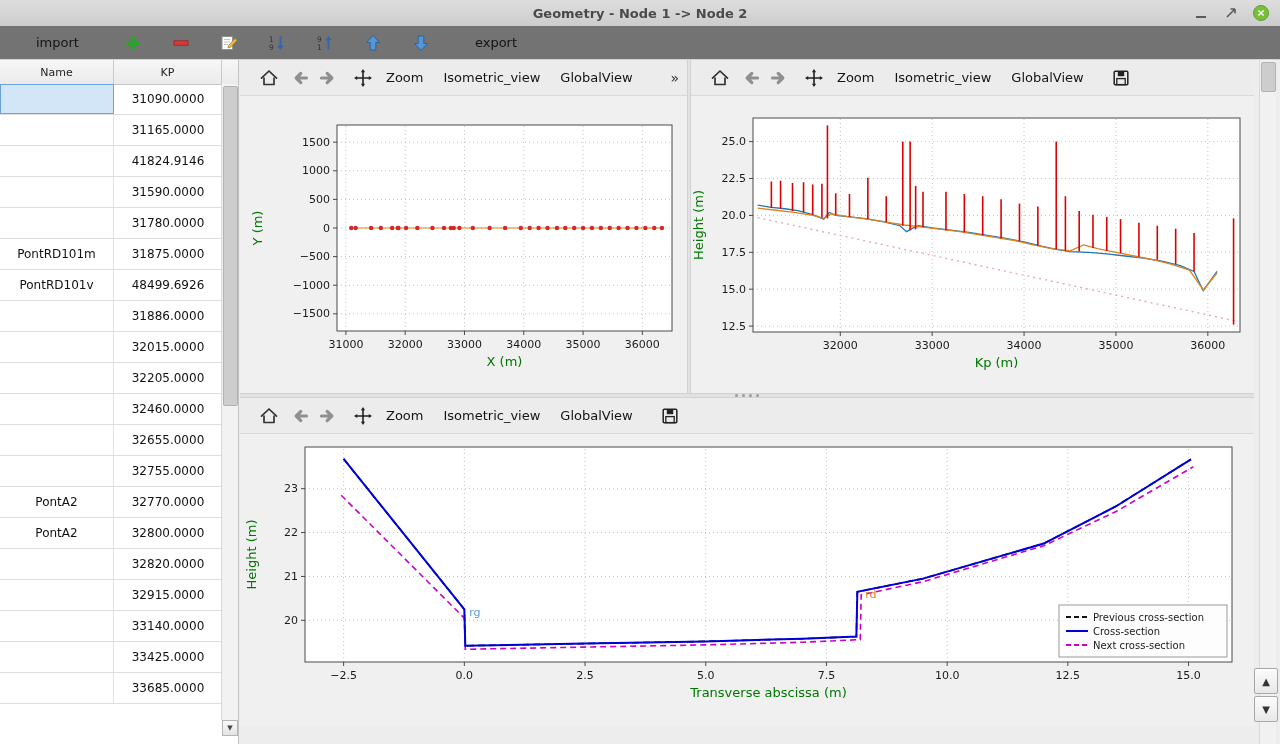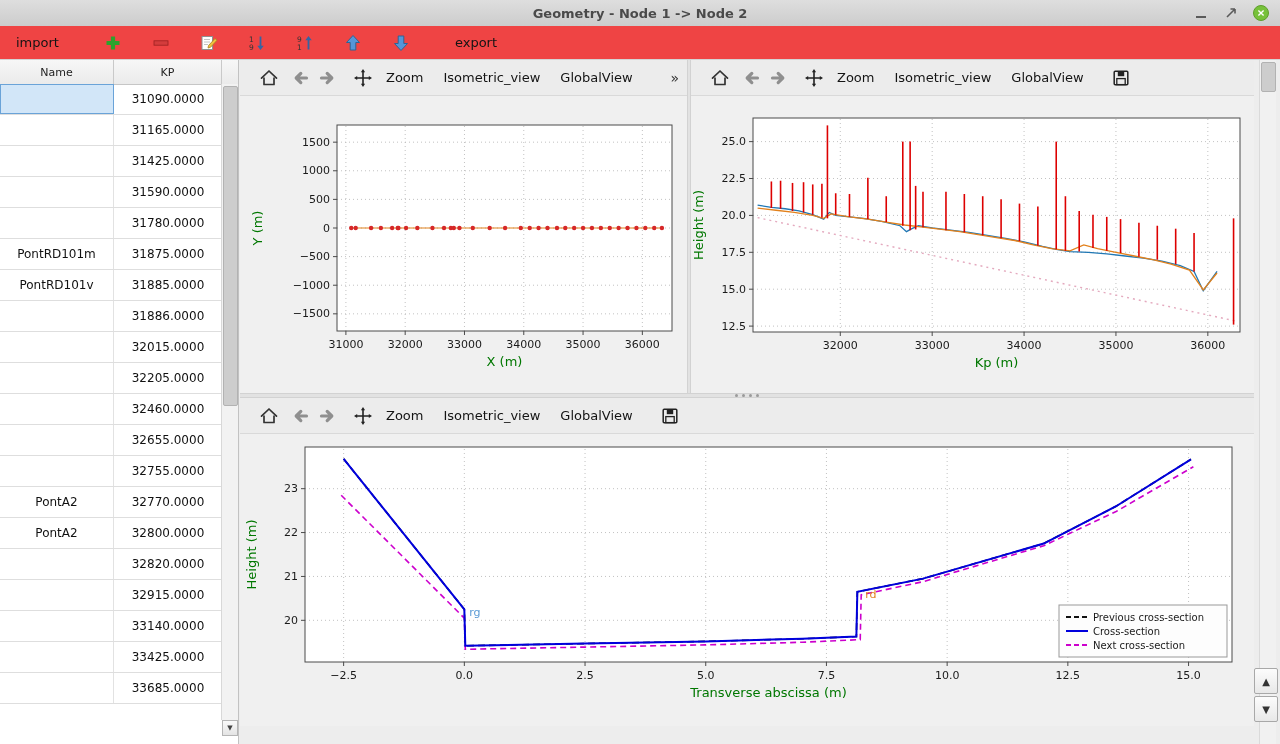--- a/index.html
+++ b/index.html
@@ -6,22 +6,22 @@
   body{width:1280px;height:744px;position:relative;overflow:hidden;background:#ededed;
        font-family:"DejaVu Sans",sans-serif;-webkit-font-smoothing:antialiased}
   
   .titlebar{position:absolute;left:0;top:0;width:1280px;height:26px;
             background:linear-gradient(#dedede,#cccccc);border-bottom:1px solid #b7b7b7;
             display:flex;align-items:center;justify-content:center}
   .title{font-size:13px;font-weight:bold;color:#4a4a4a}
   .win-controls{position:absolute;right:10px;top:0;height:26px;display:flex;align-items:center;gap:12px}
   .winbtn{display:flex;align-items:center;justify-content:center;width:18px;height:18px;cursor:default}
   
-  .main-toolbar{position:absolute;left:0;top:26px;width:1280px;height:34px;background:#ef4444;
-                border-bottom:1px solid #d4d4d4;display:flex;align-items:center;padding-left:8px;gap:24px;box-sizing:border-box}
+  .main-toolbar{position:absolute;left:0;top:26px;width:1280px;height:34px;background:#737373;
+                border-bottom:1px solid #d4d4d4;display:flex;align-items:center;padding-left:28px;gap:24px;box-sizing:border-box}
   .tb-text{font-size:13px;color:#141414;background:none;border:none;padding:4px 8px;font-family:inherit}
   .tb-icon{width:24px;height:24px;display:flex;align-items:center;justify-content:center;border-radius:3px}
   .gap-r{margin-right:10px}.gap-l{margin-left:10px}
   
   .left-panel{position:absolute;left:0;top:60px;width:239px;height:684px;background:#ffffff;border-right:1px solid #c2c2c2;box-sizing:border-box}
   .tbl-header{display:flex;height:24px;background:linear-gradient(#f7f7f7,#ebebeb);border-bottom:1px solid #c6c6c6}
   .th{font-size:11px;color:#222;display:flex;align-items:center;justify-content:center;border-right:1px solid #c9c9c9;box-sizing:border-box}
   .th-name{width:114px}.th-kp{width:108px}
   .tbl-body{position:absolute;left:0;top:24px;width:222px}
   .tbl-row{display:flex;height:30px;border-bottom:1px solid #dedede}
@@ -136,37 +136,37 @@
       <div class="tbl-row">
         <div class="cell name-cell selected"></div>
         <div class="cell kp-cell">31090.0000</div>
       </div>
       <div class="tbl-row">
         <div class="cell name-cell"></div>
         <div class="cell kp-cell">31165.0000</div>
       </div>
       <div class="tbl-row">
         <div class="cell name-cell"></div>
-        <div class="cell kp-cell">31425.0000</div>
+        <div class="cell kp-cell">41824.9146</div>
       </div>
       <div class="tbl-row">
         <div class="cell name-cell"></div>
         <div class="cell kp-cell">31590.0000</div>
       </div>
       <div class="tbl-row">
         <div class="cell name-cell"></div>
         <div class="cell kp-cell">31780.0000</div>
       </div>
       <div class="tbl-row">
         <div class="cell name-cell">PontRD101m</div>
         <div class="cell kp-cell">31875.0000</div>
       </div>
       <div class="tbl-row">
         <div class="cell name-cell">PontRD101v</div>
-        <div class="cell kp-cell">31885.0000</div>
+        <div class="cell kp-cell">48499.6926</div>
       </div>
       <div class="tbl-row">
         <div class="cell name-cell"></div>
         <div class="cell kp-cell">31886.0000</div>
       </div>
       <div class="tbl-row">
         <div class="cell name-cell"></div>
         <div class="cell kp-cell">32015.0000</div>
       </div>
       <div class="tbl-row">

